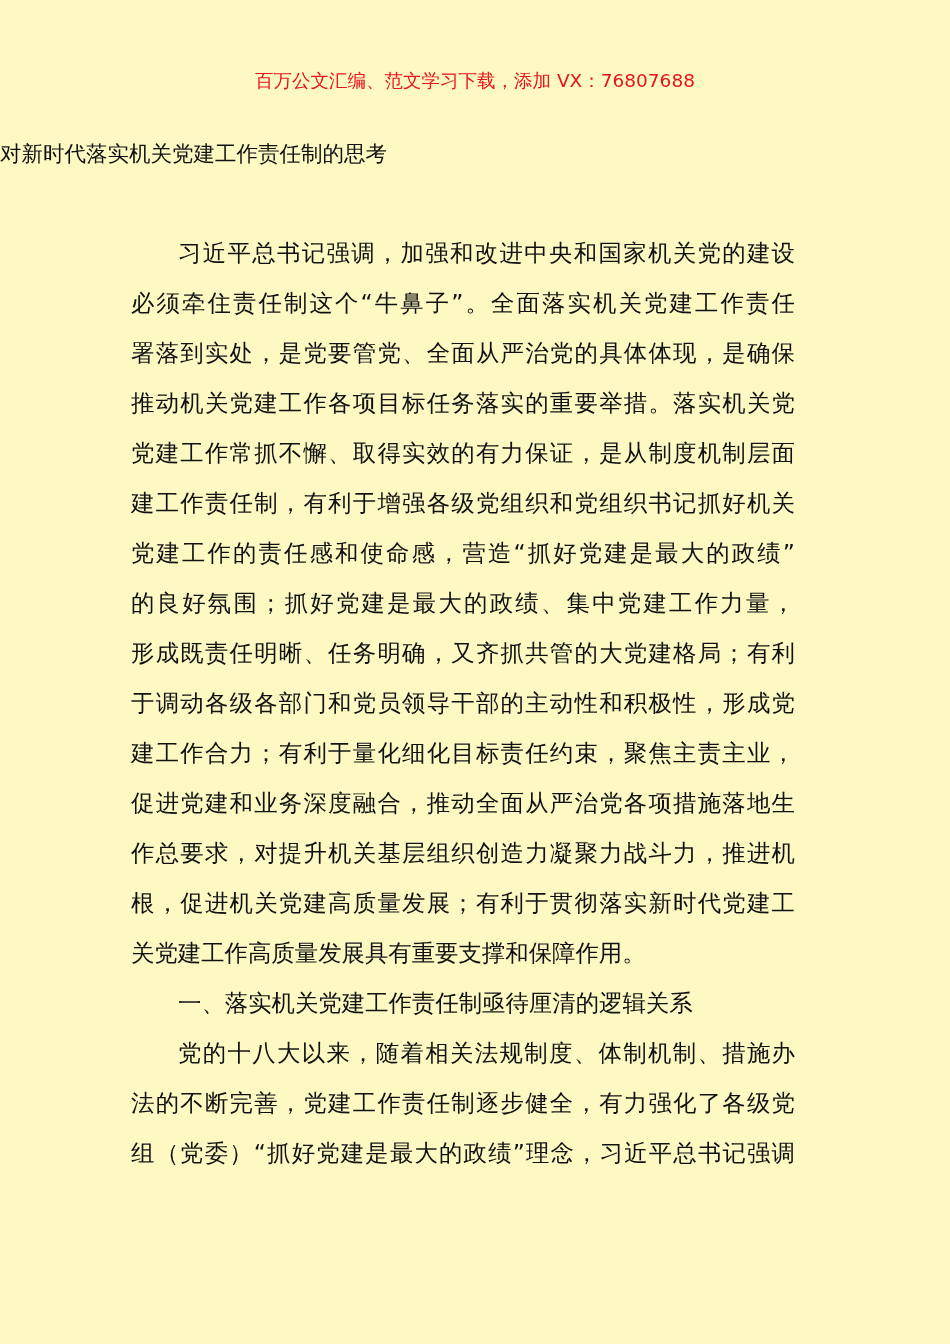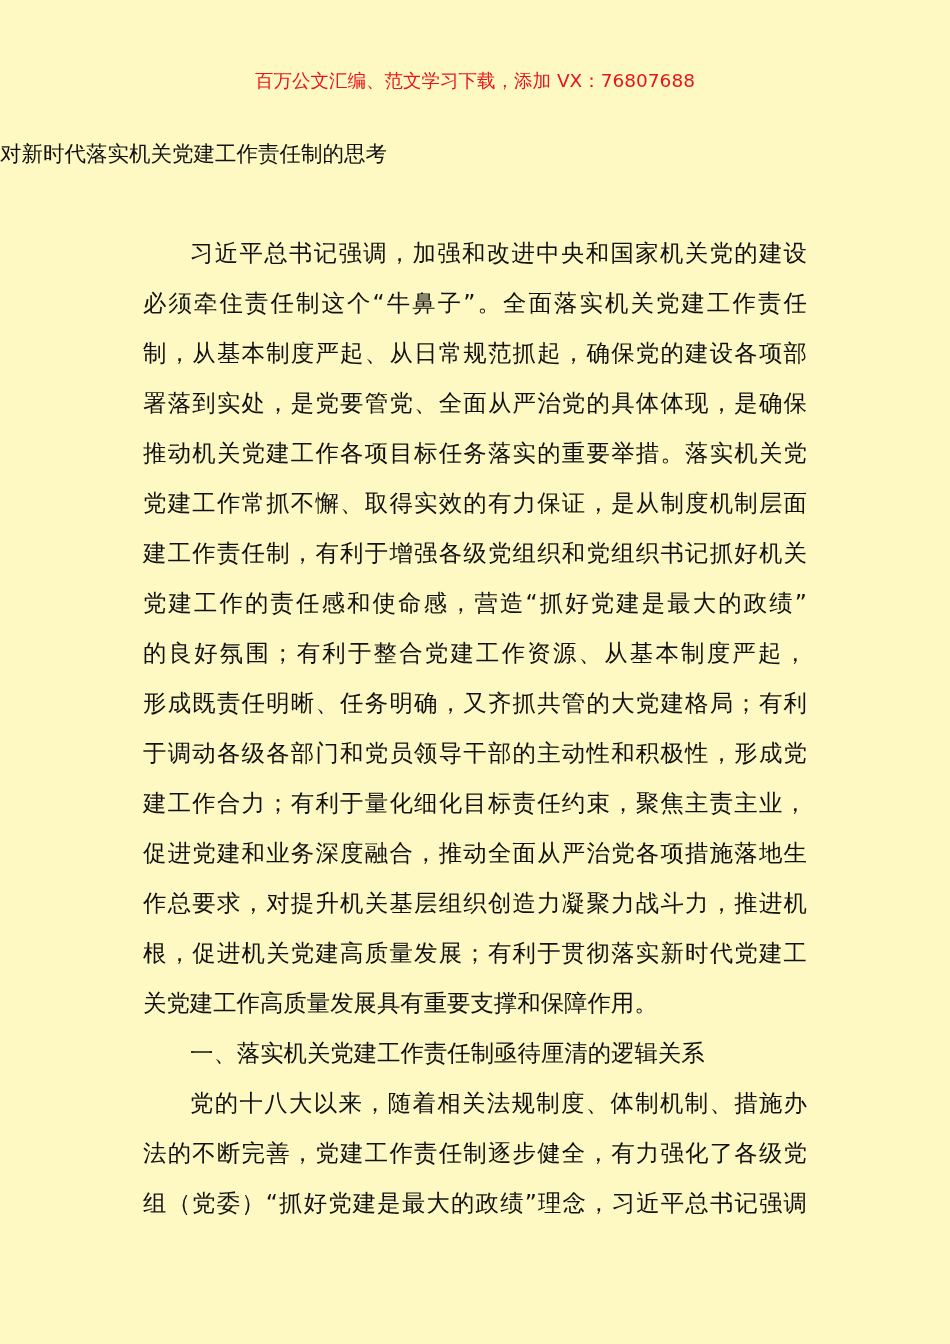--- a/index.html
+++ b/index.html
@@ -39,21 +39,21 @@
       left: 0;
       top: 138px;
       width: 950px;
       text-align: left;
       font-size: 21.5px;
       line-height: 32px;
       color: #111111;
     }
     .body-text {
       position: absolute;
-      left: 143px;
+      left: 131px;
       top: 228px;
       width: 664px;
       font-size: 23.4px;
       line-height: 50px;
       color: #111111;
       text-align: justify;
       text-justify: inter-character;
     }
     .line {
       display: block;
@@ -77,27 +77,26 @@
 
   <div class="watermark">百万公文汇编、范文学习下载，添加 VX：76807688</div>
 
   <div class="title">对新时代落实机关党建工作责任制的思考</div>
 
   <div class="body-text">
 
     <div class="para-block">
       <span class="line indent">习近平总书记强调，加强和改进中央和国家机关党的建设</span>
       <span class="line">必须牵住责任制这个“牛鼻子”。全面落实机关党建工作责任</span>
-      <span class="line">制，从基本制度严起、从日常规范抓起，确保党的建设各项部</span>
       <span class="line">署落到实处，是党要管党、全面从严治党的具体体现，是确保</span>
       <span class="line">推动机关党建工作各项目标任务落实的重要举措。落实机关党</span>
       <span class="line">党建工作常抓不懈、取得实效的有力保证，是从制度机制层面</span>
       <span class="line">建工作责任制，有利于增强各级党组织和党组织书记抓好机关</span>
       <span class="line">党建工作的责任感和使命感，营造“抓好党建是最大的政绩”</span>
-      <span class="line">的良好氛围；有利于整合党建工作资源、从基本制度严起，</span>
+      <span class="line">的良好氛围；抓好党建是最大的政绩、集中党建工作力量，</span>
       <span class="line">形成既责任明晰、任务明确，又齐抓共管的大党建格局；有利</span>
       <span class="line">于调动各级各部门和党员领导干部的主动性和积极性，形成党</span>
       <span class="line">建工作合力；有利于量化细化目标责任约束，聚焦主责主业，</span>
       <span class="line">促进党建和业务深度融合，推动全面从严治党各项措施落地生</span>
       <span class="line">作总要求，对提升机关基层组织创造力凝聚力战斗力，推进机</span>
       <span class="line">根，促进机关党建高质量发展；有利于贯彻落实新时代党建工</span>
       <span class="line last">关党建工作高质量发展具有重要支撑和保障作用。</span>
     </div>
 
     <div class="para-block">

